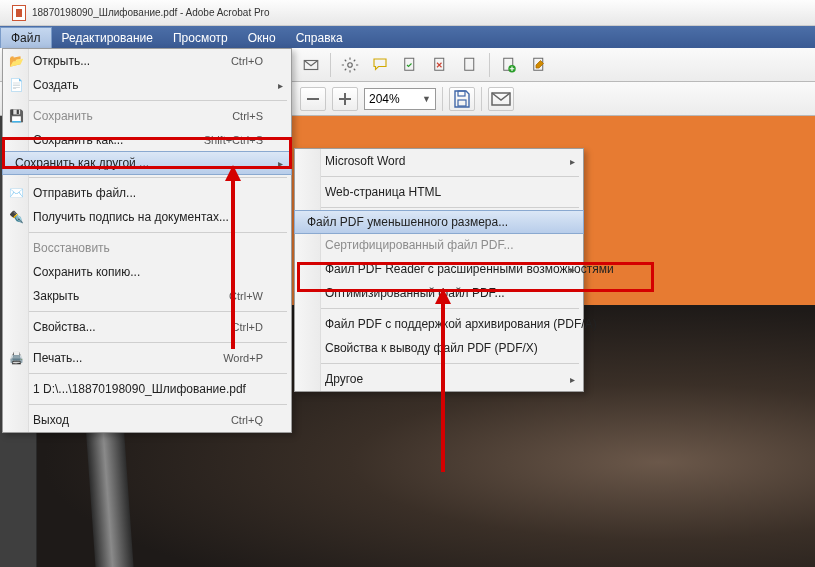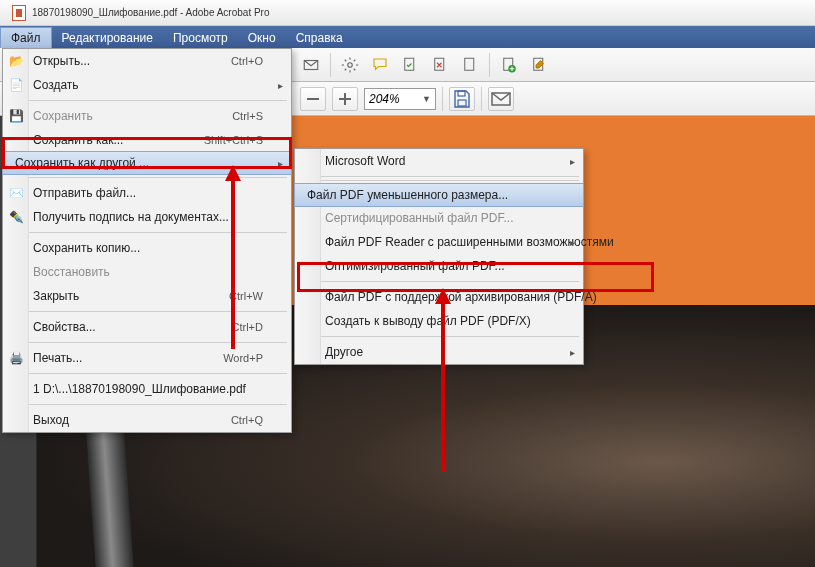--- a/index.html
+++ b/index.html
@@ -12,21 +12,21 @@
 .menubar { height: 22px; background: linear-gradient(#4c6fa8,#3a5a93); display: flex; align-items: flex-end; font-size: 12px; color: #fff; }
 .menubar .menu-item { padding: 3px 10px; cursor: default; }
 .menubar .menu-item.active { background: linear-gradient(#c5d7ef,#a9c0e0); color: #1a1a1a; border: 1px solid #7a9bc8; border-bottom:none; }
 
 .toolbar { height: 34px; border-bottom:1px solid #b9b9b9; display:flex; align-items:center; padding-left:300px; gap:8px; background:linear-gradient(#fafafa,#ececec); }
 .toolbar .tb-btn { width:22px; height:22px; border:1px solid transparent; display:flex; align-items:center; justify-content:center; }
 .toolbar svg { width:18px; height:18px; }
 .toolbar .sep { width:1px; height:24px; background:#ccc; }
 
 .toolbar2 { height: 34px; border-bottom:1px solid #b9b9b9; display:flex; align-items:center; padding-left:300px; gap:6px; background:linear-gradient(#fafafa,#ececec); }
-.toolbar2 .zoom-combo { width:72px; height:22px; border:1px solid #999; background:#fff; font-size:12px; display:flex; align-items:center; padding:0 4px; justify-content:space-between;font-style:italic; }
+.toolbar2 .zoom-combo { width:72px; height:22px; border:1px solid #999; background:#fff; font-size:12px; display:flex; align-items:center; padding:0 4px; justify-content:space-between; }
 .toolbar2 .tb-btn { width:26px; height:24px; border:1px solid #c9c9c9; background:linear-gradient(#fff,#eee); display:flex; align-items:center; justify-content:center; border-radius:2px; }
 
 .doc-area { position:absolute; left:0; right:0; top:116px; bottom:0; background:#565452; }
 .orange-strip { position:absolute; left:37px; right:0; top:0; height:189px; background:#e77b32; }
 .left-strip { position:absolute; left:0; top:0; bottom:0; width:37px; background:#3f3f3f; border-right:1px solid #2a2a2a; }
 .dark-img { position:absolute; left:37px; right:0; top:189px; bottom:0; background: radial-gradient(ellipse at 80% 60%, #6b584a 0%, #3a2f27 35%, #1e1a18 70%); overflow:hidden; }
 .dark-img .pipe { position:absolute; left:50px; top:-10px; width:38px; height:300px; background:linear-gradient(90deg,#2b2b2b,#8a8a8a 45%,#2b2b2b); transform:rotate(-4deg); border-radius:4px; }
 
 
 .dropdown { position:absolute; background:#f2f2f2; border:1px solid #9c9c9c; box-shadow:3px 3px 6px rgba(0,0,0,.25); font-size:12px; color:#222; }
@@ -187,25 +187,25 @@
   <div class="sep-row"></div>
   <div class="row">
     <span class="ico">✉️</span>
     <span>Отправить файл...</span>
   </div>
   <div class="row">
     <span class="ico">✒️</span>
     <span>Получить подпись на документах...</span>
   </div>
   <div class="sep-row"></div>
-  <div class="row">
-    <span>Сохранить копию...</span>
-  </div>
   <div class="row disabled">
     <span>Восстановить</span>
+  </div>
+  <div class="row">
+    <span>Сохранить копию...</span>
   </div>
   <div class="row">
     <span>Закрыть</span>
     <span class="shortcut">Ctrl+W</span>
   </div>
   <div class="sep-row"></div>
   <div class="row">
     <span>Свойства...</span>
     <span class="shortcut">Ctrl+D</span>
   </div>
@@ -225,39 +225,42 @@
     <span class="shortcut">Ctrl+Q</span>
   </div>
 </div>
 
 <div class="dropdown sub-menu">
   <div class="iconstrip"></div>
   <div class="row has-sub">
       <span>Microsoft Word</span>
     </div>
   <div class="sep-row"></div>
+  <div class="row">
+      <span>Web-страница HTML</span>
+    </div>
   <div class="sep-row"></div>
   <div class="row highlight">
       <span>Файл PDF уменьшенного размера...</span>
     </div>
   <div class="row disabled">
       <span>Сертифицированный файл PDF...</span>
     </div>
   <div class="row has-sub">
       <span>Файл PDF Reader с расширенными возможностями</span>
     </div>
   <div class="row">
       <span>Оптимизированный файл PDF...</span>
     </div>
   <div class="sep-row"></div>
   <div class="row">
       <span>Файл PDF с поддержкой архивирования (PDF/A)</span>
     </div>
   <div class="row">
-      <span>Создать к выводу файл PDF (PDF/X)</span>
+      <span>Свойства к выводу файл PDF (PDF/X)</span>
     </div>
   <div class="sep-row"></div>
   <div class="row has-sub">
       <span>Другое</span>
     </div>
 </div>
 
 <div class="red-box r1"></div>
 <div class="red-box r2"></div>
 

